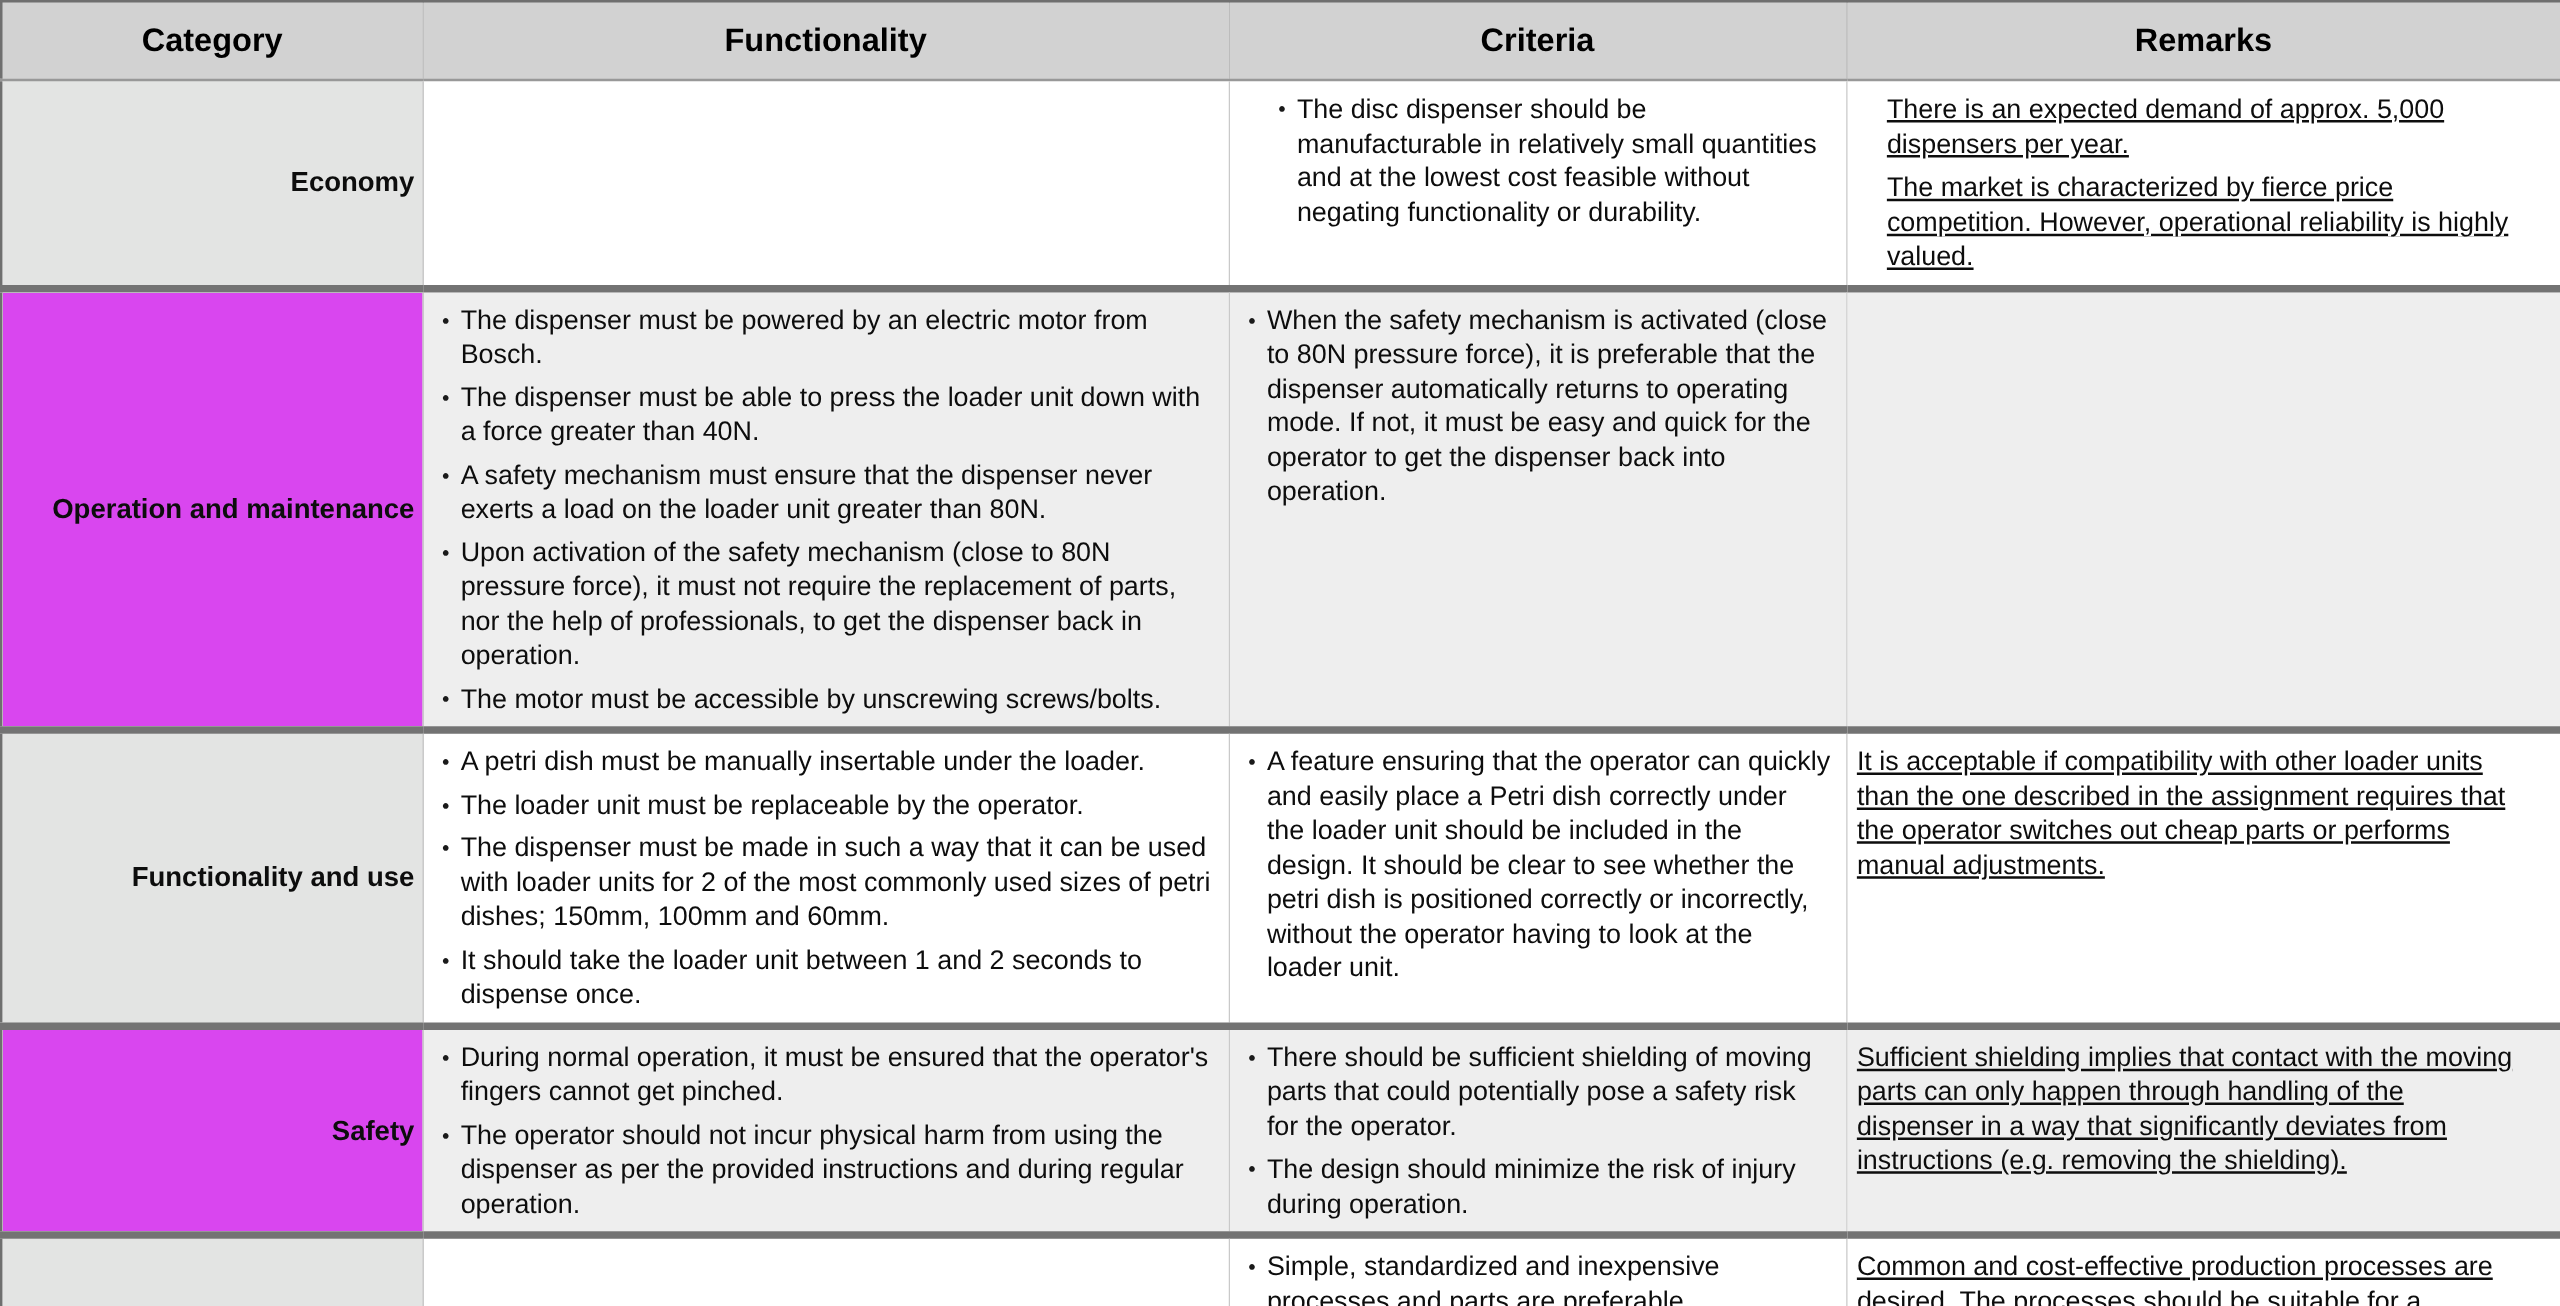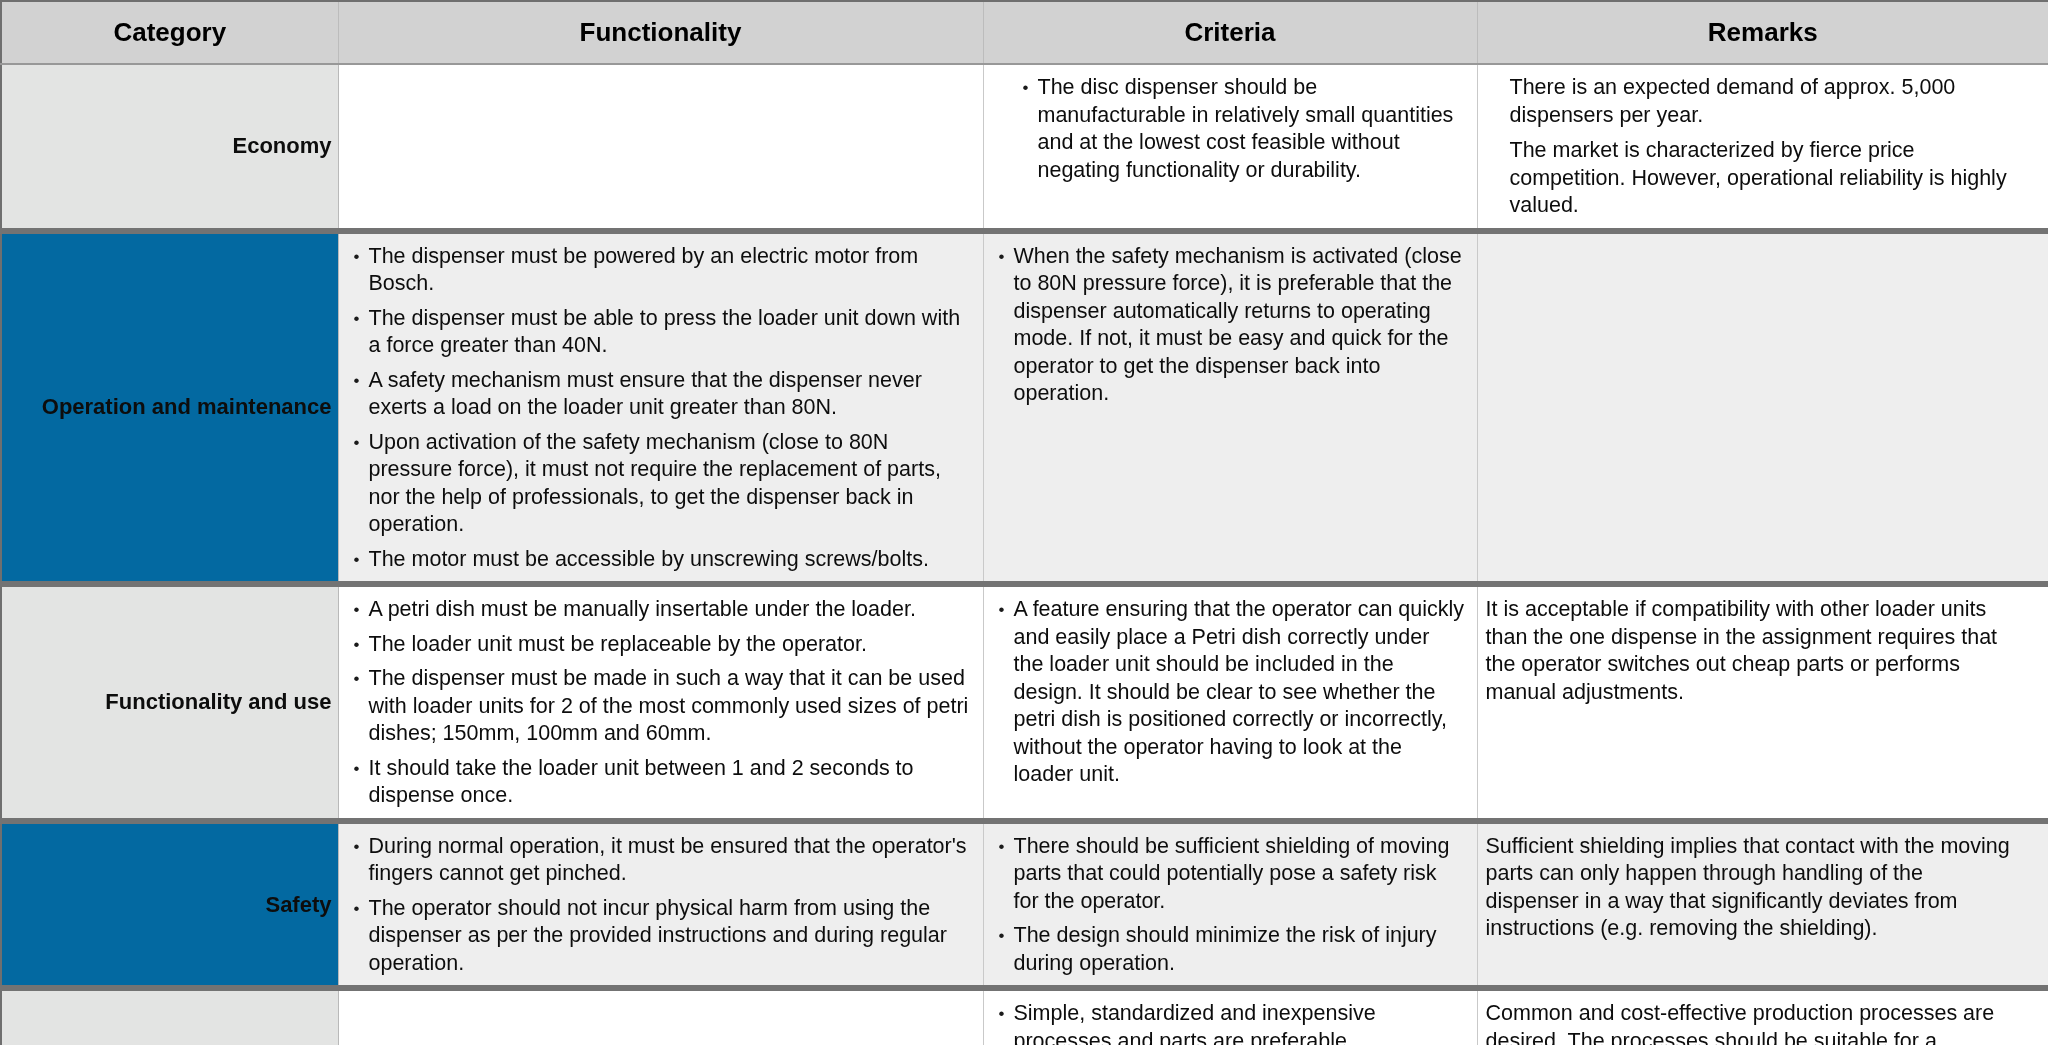--- a/index.html
+++ b/index.html
@@ -49,21 +49,21 @@
   tbody td.category {
     background: #e3e4e3;
     text-align: right;
     vertical-align: middle;
     font-weight: bold;
     font-size: 22px;
     border-right: 1px solid #b9b9b9;
     padding: 4px 6px;
   }
   tbody tr.striped td { background: #eeeeee; }
-  tbody tr.striped td.category { background: #0369a1; }
+  tbody tr.striped td.category { background: #d946ef; }
 
   tbody tr:nth-child(1) { height: 158px; }
   tbody tr:nth-child(2) { height: 334px; }
   tbody tr:nth-child(3) { height: 218px; }
   tbody tr:nth-child(4) { height: 153px; }
   tbody tr:nth-child(5) { height: 121px; }
 
   ul.bullets {
     margin: 0;
     padding: 0;
@@ -79,20 +79,21 @@
     content: "\2022";
     position: absolute;
     left: 7px;
     top: 0;
     font-size: 17px;
     line-height: 1.6;
     color: #1a1a1a;
   }
   .remarks-par {
     margin: 0 14px 8px 0;
+    text-decoration: underline;
   }
   .remarks-par:last-child { margin-bottom: 0; }
 </style>
 </head>
 <body>
 
 <table class="req-table">
   <colgroup>
     <col class="c-category">
     <col class="c-requirements">
@@ -148,21 +149,21 @@
             <li>The dispenser must be made in such a way that it can be used with loader units for 2 of the most commonly used sizes of petri dishes; 150mm, 100mm and 60mm.</li>
             <li>It should take the loader unit between 1 and 2 seconds to dispense once.</li>
           </ul>
         </td>
         <td>
           <ul class="bullets">
             <li>A feature ensuring that the operator can quickly and easily place a Petri dish correctly under the loader unit should be included in the design. It should be clear to see whether the petri dish is positioned correctly or incorrectly, without the operator having to look at the loader unit.</li>
           </ul>
         </td>
         <td>
-          <p class="remarks-par">It is acceptable if compatibility with other loader units than the one dispense in the assignment requires that the operator switches out cheap parts or performs manual adjustments.</p>
+          <p class="remarks-par">It is acceptable if compatibility with other loader units than the one described in the assignment requires that the operator switches out cheap parts or performs manual adjustments.</p>
         </td>
       </tr>
       <tr class="striped">
         <td class="category">Safety</td>
         <td>
           <ul class="bullets">
             <li>During normal operation, it must be ensured that the operator's fingers cannot get pinched.</li>
             <li>The operator should not incur physical harm from using the dispenser as per the provided instructions and during regular operation.</li>
           </ul>
         </td>

